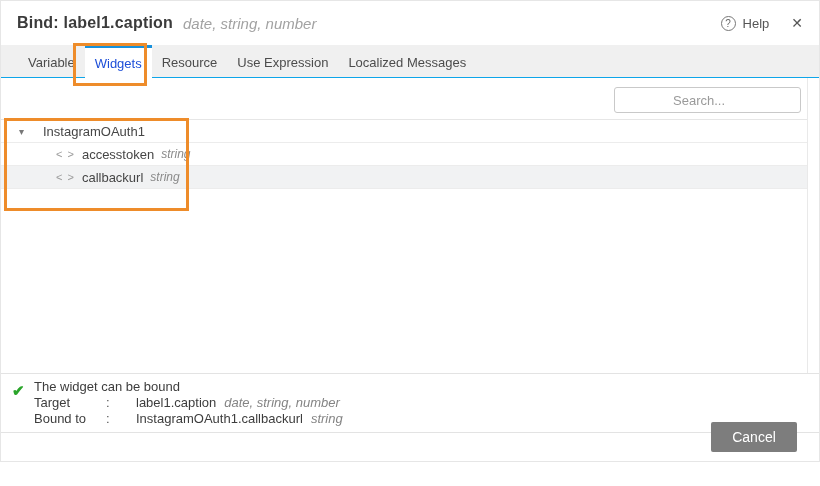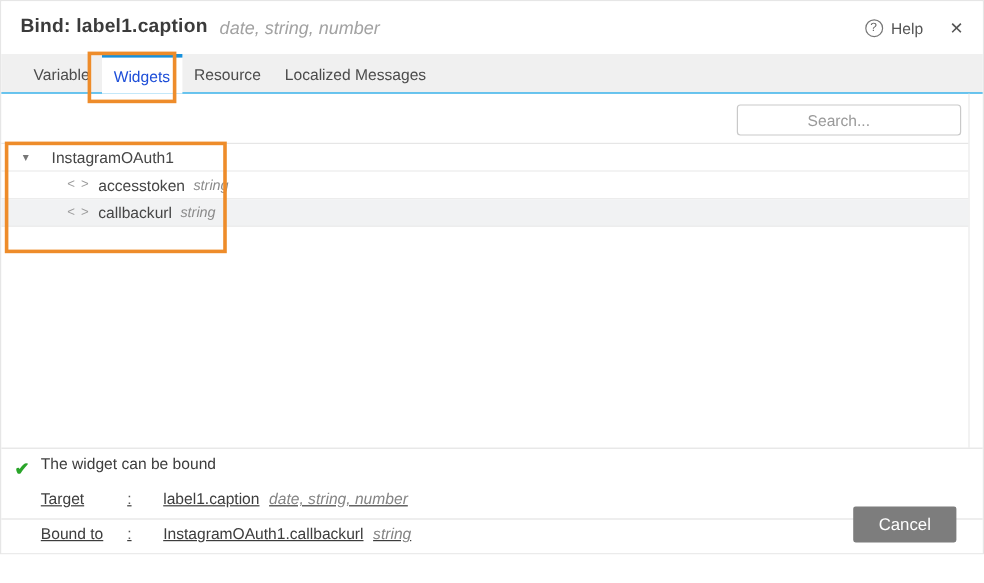--- a/index.html
+++ b/index.html
@@ -57,23 +57,23 @@
   .caret { width:24px; color:#777; font-size:10px; }
   .node-icon { color:#9a9a9a; font-size:11px; margin-right:7px; letter-spacing:1px; white-space:pre; }
   .node-type { font-style:italic; font-size:12px; color:#8a8a8a; margin-left:7px; }
 
   
   .status { position:absolute; top:372px; left:0; right:0; height:60px;
     border-top:1px solid #e3e3e3; border-bottom:1px solid #e3e3e3;
     padding:6px 0 0 12px; font-size:13px; color:#3d3d3d; }
   .status-check { position:absolute; left:11px; top:8px; color:#2aa52a;
     font-weight:bold; font-size:15px; }
-  .status-body { margin-left:21px; display:flex; flex-direction:column; gap:15px; }
+  .status-body { margin-left:21px; display:flex; flex-direction:column; gap:2px; }
   .status-line { line-height:14px; }
-  .status-row { display:flex; line-height:14px;text-decoration:underline; }
+  .status-row { display:flex; line-height:14px; }
   .status-label { width:72px; }
   .status-sep { width:30px; color:#555; }
   .status-type { font-style:italic; color:#848484; margin-left:8px; }
 
   
   .footer { position:absolute; bottom:9px; right:22px; display:flex; gap:6px; }
   .btn { width:86px; height:30px; border:none; border-radius:2px; font-size:14px;
     color:#fff; font-family:inherit; cursor:pointer; }
   .btn-cancel { background:#7d7d7d; }
   .btn-bind { background:#1e93e6; }
@@ -90,20 +90,21 @@
       <span class="help-icon">?</span>
       <span>Help</span>
     </span>
     <span class="close">✕</span>
   </div>
 
   <div class="tabbar">
     <div class="tab">Variable</div>
     <div class="tab active">Widgets</div>
     <div class="tab">Resource</div>
+    <div class="tab">Use Expression</div>
     <div class="tab">Localized Messages</div>
   </div>
 
   <div class="search">
     <svg width="13" height="13" viewBox="0 0 13 13">
       <circle cx="5.5" cy="5.5" r="4.3" fill="none" stroke="#888" stroke-width="1.3"></circle>
       <line x1="8.8" y1="8.8" x2="12" y2="12" stroke="#888" stroke-width="1.3"></line>
     </svg>
     <input type="text" placeholder="Search..." style="">
   </div>

